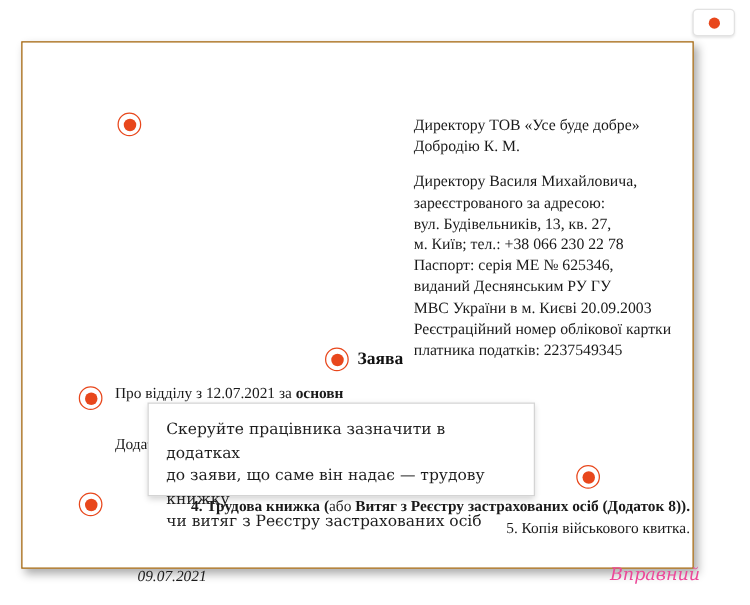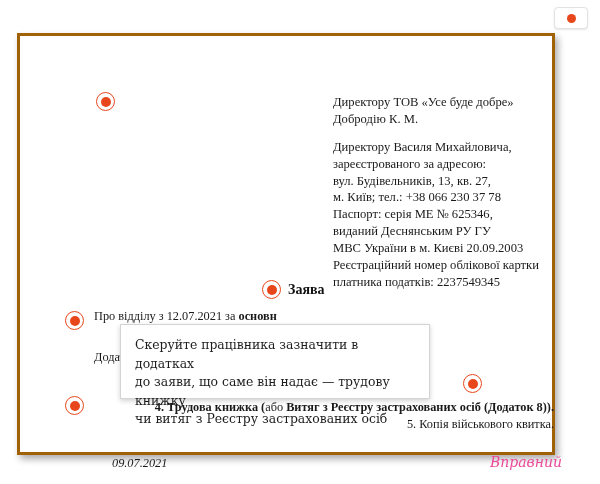--- a/index.html
+++ b/index.html
@@ -39,21 +39,21 @@
   }
 
   
   .page {
     position: absolute;
     left: 17px;
     top: 33px;
     width: 538px;
     height: 422px;
     background: #ffffff;
-    border: 3px solid #a16207;
+    border: 1px solid #a16207;
     box-shadow: 3px 4px 7px rgba(0,0,0,0.33);
     box-sizing: border-box;
   }
 
   
   .marker {
     position: absolute;
     width: 19px;
     height: 19px;
     border-radius: 50%;
@@ -190,21 +190,21 @@
 
 <div class="page">
 
   <div class="addressee">
     <div>Директору ТОВ «Усе буде добре»</div>
     <div>Добродію К. М.</div>
     <div class="gap"></div>
     <div>Директору Василя Михайловича,</div>
     <div>зареєстрованого за адресою:</div>
     <div>вул. Будівельників, 13, кв. 27,</div>
-    <div>м. Київ; тел.: +38 066 230 37 78</div>
+    <div>м. Київ; тел.: +38 066 230 22 78</div>
     <div>Паспорт: серія МЕ  №  625346,</div>
     <div>виданий  Деснянським РУ ГУ</div>
     <div>МВС України в м. Києві 20.09.2003</div>
     <div>Реєстраційний номер облікової картки</div>
     <div>платника податків: 2237549345</div>
   </div>
 
   <div class="doc-title">Заява</div>
 
   <div class="body-para">

